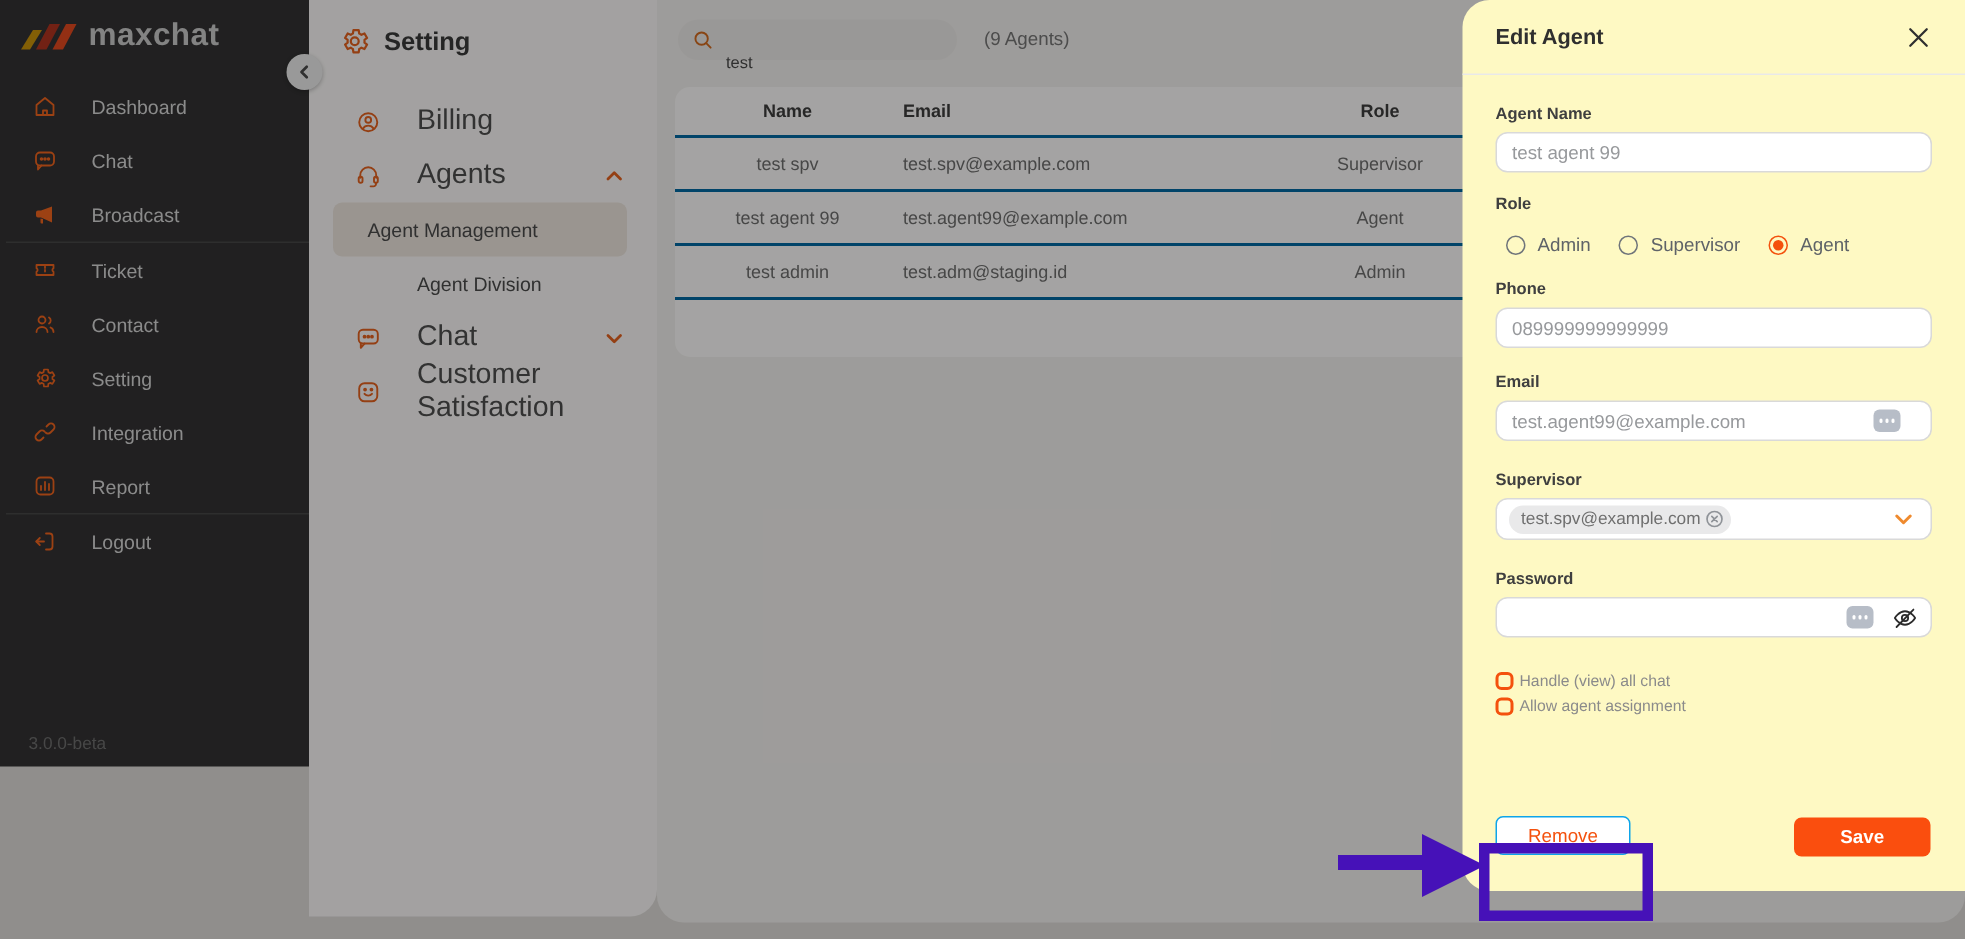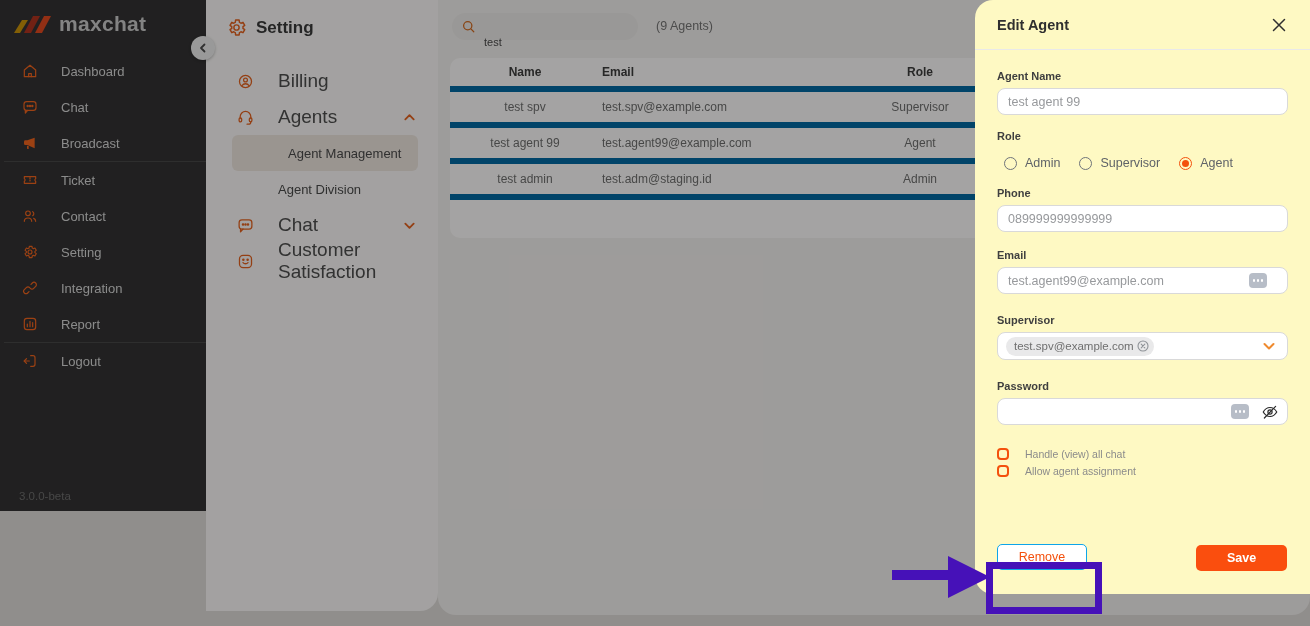--- a/index.html
+++ b/index.html
@@ -25,35 +25,35 @@
   .settings-panel { position:absolute; left:206px; top:0; width:232px; height:611px; background:#FAF8F7;
     border-radius:0 0 18px 0; z-index:1; }
   .sp-header { display:flex; align-items:center; gap:9px; padding:17px 0 0 20px; }
   .sp-header .ic { width:21px; height:21px; color:#E4621F; }
   .sp-title { font-size:17px; font-weight:bold; color:#3A3A3A; }
   .sp-list { position:absolute; top:63px; left:0; right:0; }
   .sp-item { height:36px; display:flex; align-items:center; padding-left:31px; position:relative; cursor:pointer; }
   .sp-item .ic { width:17px; height:17px; color:#E4621F; flex:0 0 17px; }
   .sp-item .lb { margin-left:24px; font-size:19px; color:#4E4E4E; }
   .sp-sub { height:36px; display:flex; align-items:center; padding-left:72px; font-size:13px; color:#4A4A4A; cursor:pointer; }
-  .sp-sub.active { background:#EDE5DE; border-radius:6px; margin:0 20px 0 26px; padding-left:56px; }
+  .sp-sub.active { background:#EDE5DE; border-radius:6px; margin:0 20px 0 16px; padding-left:23px; }
   .sp-chev { position:absolute; right:22px; width:13px; height:13px; color:#E4621F; }
 
   
   .main { position:absolute; left:438px; top:0; width:872px; height:615px; background:#F2F0EE;
     border-radius:0 0 18px 18px; z-index:0; }
   .searchbox { position:absolute; left:14px; top:13px; width:186px; height:27px; border-radius:14px;
     background:#ECEAE8; display:flex; align-items:center; padding-left:9px; }
   .searchbox .ic { width:15px; height:15px; color:#D26A1F; }
   .searchbox input { border:none; outline:none; background:transparent; margin-left:8px; width:140px;
     font-size:11px; color:#4A4A4A; font-family:"Liberation Sans", sans-serif;margin-top:30px; }
   .count-label { position:absolute; left:218px; top:13px; height:27px; line-height:27px; font-size:12.5px; color:#757575; }
   .table { position:absolute; left:12px; top:58px; width:845px; background:#FCFBFA; border-radius:10px; overflow:hidden; }
   .trow { display:grid; grid-template-columns:150px 230px 180px 1fr; align-items:center; height:36px;
-    border-bottom:6px solid #0369a1; font-size:12px; color:#6E6E6E; }
+    border-bottom:2px solid #0369a1; font-size:12px; color:#6E6E6E; }
   .trow.head { height:34px; font-weight:bold; color:#3C3C3C; }
   .tc-center { text-align:center; }
   .tc-left { text-align:left; padding-left:2px; }
   .tfoot { height:38px; }
 
   
   .overlay { position:absolute; inset:0; background:rgba(0,0,0,0.35); z-index:5; }
 
   
   .drawer { position:absolute; left:975px; top:0; width:335px; height:594px; background:#fef9c3;
@@ -85,21 +85,21 @@
   .eye-btn { position:absolute; right:8px; width:18px; height:18px; color:#2B2B2B; background:none; border:none; padding:0; cursor:pointer; }
   .select { margin-top:6px; height:28px; border:1px solid #D9D9D9; border-radius:8px; background:#fff;
     display:flex; align-items:center; padding:0 12px 0 8px; position:relative; cursor:pointer; }
   .chip { height:19px; background:#E9E9EA; border-radius:10px; display:inline-flex; align-items:center;
     gap:3px; padding:0 5px 0 8px; font-size:11.5px; color:#6F6F6F; }
   .chip-x { width:12px; height:12px; color:#8F9398; cursor:pointer; }
   .sel-chev { position:absolute; right:11px; width:14px; height:14px; color:#EF8A2E; }
   .chk-group { margin-top:20px; }
   .chk-row { display:flex; align-items:center; height:17.5px; margin-bottom:0; cursor:pointer; }
   .cb { width:12px; height:12px; border:2px solid #F4510D; border-radius:4px; flex:0 0 12px; }
-  .cb-label { margin-left:16px; font-size:10.5px; color:#8B8B8B; }
+  .cb-label { margin-left:4px; font-size:10.5px; color:#8B8B8B; }
   .btn-remove { position:absolute; left:22px; bottom:24px; width:90px; height:26px; border-radius:5px;
     background:#fff; border:1px solid #0ea5e9; color:#F4510D; font-size:12.5px; cursor:pointer;
     font-family:"Liberation Sans", sans-serif; }
   .btn-save { position:absolute; right:23px; bottom:23px; width:91px; height:26px; border-radius:5px;
     background:#FA4E0E; border:none; color:#fff; font-size:12.5px; font-weight:bold; cursor:pointer;
     font-family:"Liberation Sans", sans-serif; }
 
   
   .anno-box { position:absolute; left:986px; top:562px; width:116px; height:52px;
     border:7px solid #4611B8; z-index:20; pointer-events:none; }

